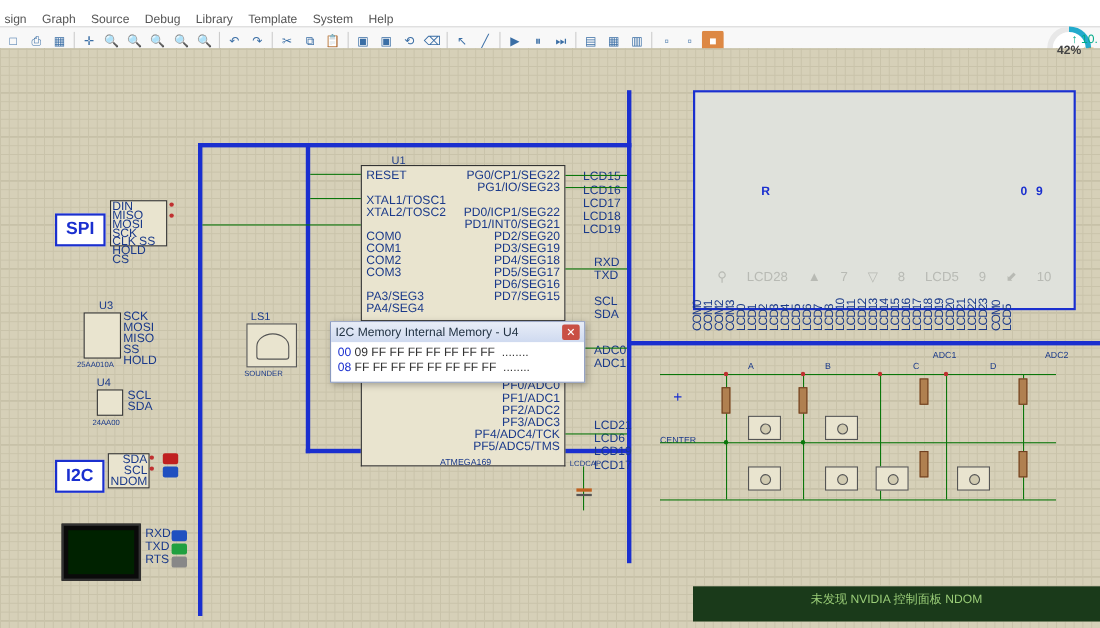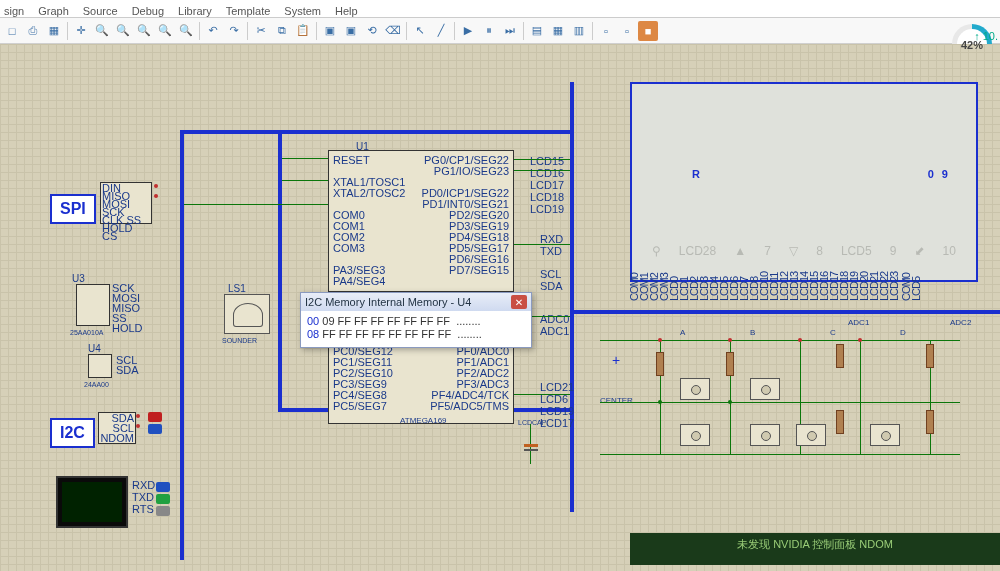--- a/index.html
+++ b/index.html
@@ -1,17 +1,17 @@
 <!DOCTYPE html>
 <html><head>
 <meta charset="utf-8">
 <style>
 *{margin:0;padding:0;box-sizing:border-box;font-family:"Segoe UI",Arial,sans-serif;font-size:11px;}
 body{width:1000px;height:571px;overflow:hidden;background:#f0f0f0;}
-.menubar{height:18px;background:#fff;display:flex;align-items:flex-end;padding:0 4px;gap:14px;color:#555;border-bottom:1px solid #ccc;}
+.menubar{height:18px;background:#fff;display:flex;align-items:flex-start;padding:12px 4px;gap:14px;color:#555;border-bottom:1px solid #ccc;}
 .menubar span{cursor:default;}
 .toolbar{height:26px;background:#f8f8f8;border-bottom:1px solid #d0d0d0;display:flex;align-items:center;padding:0 2px;gap:1px;}
 .tbtn{width:20px;height:20px;display:flex;align-items:center;justify-content:center;color:#3a6ea5;border:1px solid transparent;border-radius:2px;}
 .tsep{width:1px;height:18px;background:#ccc;margin:0 2px;}
 .progress{position:absolute;right:8px;top:24px;width:40px;height:40px;border-radius:50%;background:conic-gradient(#2ac 0% 42%,#e8e8e8 42% 100%);display:flex;align-items:center;justify-content:center;text-align:right;}
 .progress::after{content:'';position:absolute;width:30px;height:30px;background:#fff;border-radius:50%;}
 .progress span{position:relative;z-index:1;font-size:13px;font-weight:600;color:#444;}
 .side-ind{position:absolute;right:2px;top:30px;font-size:9px;line-height:12px;}
 .side-ind .up{color:#0a8;text-align:right;}
 .side-ind .dn{color:#e80;}
@@ -142,21 +142,21 @@
  <div class="badge" style="left:50px;top:150px">SPI</div>
  <div class="blk" style="left:100px;top:138px;width:52px;height:42px;font-size:7px;padding:1px">
   <div style="text-align:left;line-height:8px">
    <span>DIN</span> <span>MISO</span><br>
    <span>MOSI</span> <span>SCK</span><br>
    <span>CLK</span> <span>SS</span><br>
    <span>HOLD</span> <span>CS</span>
   </div>
  </div>
 
- <div class="lbl" style="left:72px;top:230px">U3</div>
+ <div class="lbl" style="left:90px;top:230px">U3</div>
  <div class="blk" style="left:76px;top:240px;width:34px;height:42px"></div>
  <div class="lbl" style="left:70px;top:284px;font-size:7px">25AA010A</div>
  <div class="lbl" style="left:112px;top:240px;line-height:8px;font-size:7px">
   <span>SCK</span><br><span>MOSI</span><br><span>MISO</span><br><span>SS</span><br><span>HOLD</span>
  </div>
 
  <div class="lbl" style="left:88px;top:300px">U4</div>
  <div class="blk" style="left:88px;top:310px;width:24px;height:24px"></div>
  <div class="lbl" style="left:84px;top:336px;font-size:7px">24AA00</div>
  <div class="lbl" style="left:116px;top:312px;font-size:7px;line-height:9px">
@@ -204,28 +204,20 @@
         <span>PD2/SEG20</span>
      <span>PD3/SEG19</span>
         <span>PD4/SEG18</span>
         <span>PD5/SEG17</span>
      <span>PD6/SEG16</span>
         <span>PD7/SEG15</span>
         <span>&nbsp;</span>
    </div>
  </div>
  <div class="chip-big" style="left:328px;top:300px;width:186px;height:80px;border-top:none">
-   <div class="pinrow" style="position:absolute;left:4px;top:2px">
-     <span>PC0/SEG12</span>
-        <span>PC1/SEG11</span>
-        <span>PC2/SEG10</span>
-     <span>PC3/SEG9</span>
-        <span>PC4/SEG8</span>
-        <span>PC5/SEG7</span>
-   </div>
    <div class="pinrow" style="position:absolute;right:4px;top:2px;text-align:right">
      <span>PF0/ADC0</span>
         <span>PF1/ADC1</span>
         <span>PF2/ADC2</span>
      <span>PF3/ADC3</span>
         <span>PF4/ADC4/TCK</span>
         <span>PF5/ADC5/TMS</span>
    </div>
  </div>
  <div class="lbl" style="left:400px;top:372px;font-size:8px">ATMEGA169</div>

